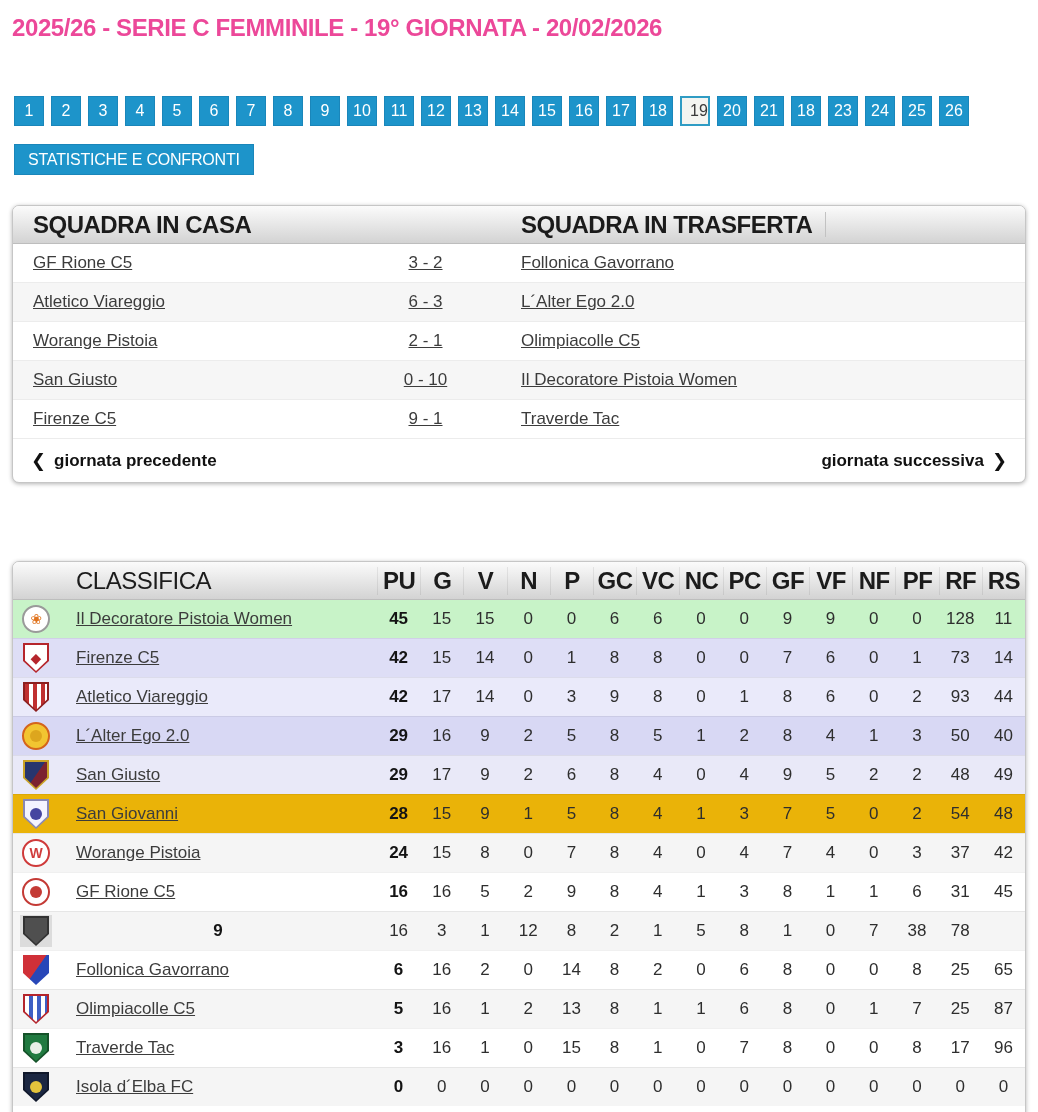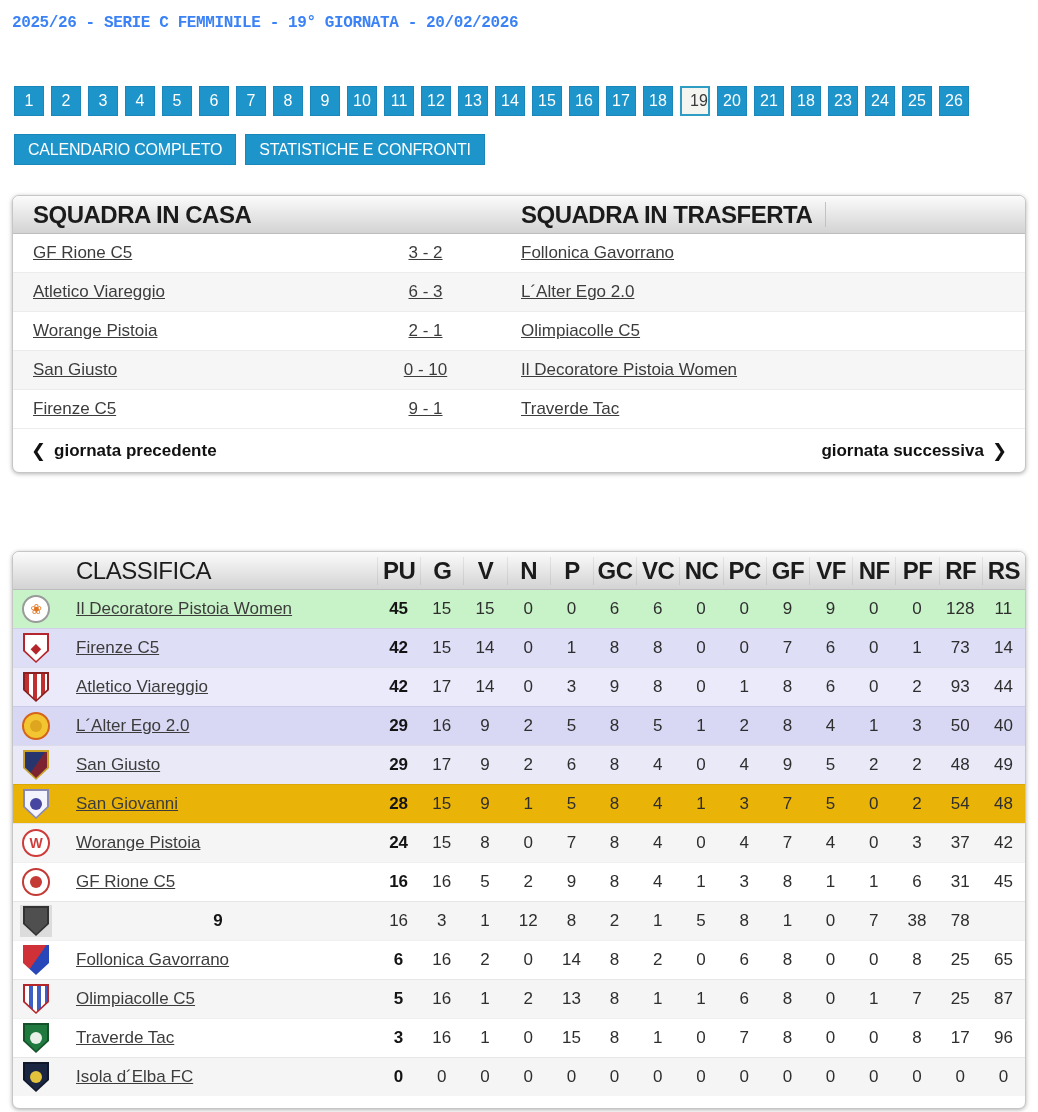--- a/index.html
+++ b/index.html
@@ -2,23 +2,22 @@
 <html><head>
 <meta charset="utf-8">
 <style>
   html,body{margin:0;padding:0;}
   body{
     width:1038px;height:1112px;overflow:hidden;background:#fff;
     font-family:"Liberation Sans","DejaVu Sans",sans-serif;color:#2e2e2e;
     -webkit-font-smoothing:antialiased;
   }
   h1.page-title{
-    margin:14px 0 0 12px;font-size:16px;font-weight:bold;color:#3b82f6;
+    margin:14px 0 0 12px;font-size:24px;font-weight:bold;color:#ec4899;
     letter-spacing:-0.4px;
-    font-family:Liberation Mono, monospace;
   }
   
   .rounds{margin:54px 0 0 14px;display:flex;gap:7px;}
   .round{
     width:30px;height:30px;box-sizing:border-box;border:1px solid #1a86ba;
     background:#1d94ca;color:#fff;font-size:16px;line-height:28px;text-align:center;
     padding:0;cursor:pointer;font-family:inherit;
   }
   .round.selected{background:#f4f5f1;color:#3a3a3a;border:2px solid #2f9cc4;line-height:26px;padding-left:8px;}
   
@@ -113,21 +112,20 @@
     <button class="round">20</button>
     <button class="round">21</button>
     <button class="round">18</button>
     <button class="round">23</button>
     <button class="round">24</button>
     <button class="round">25</button>
     <button class="round">26</button>
   </div>
 
 <div class="actions">
-  <button class="action-btn">CALENDARIO COMPLETO</button>
   <button class="action-btn">STATISTICHE E CONFRONTI</button>
 </div>
 
 <section class="card results-card">
   <div class="card-header results-header">
     <span class="hh">SQUADRA IN CASA</span>
     <span class="ah">SQUADRA IN TRASFERTA</span>
     <span class="hdr-notch"></span>
   </div>
   <div id="match-list">

